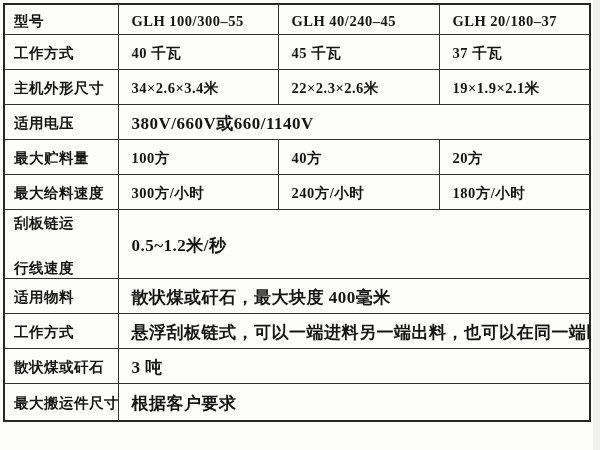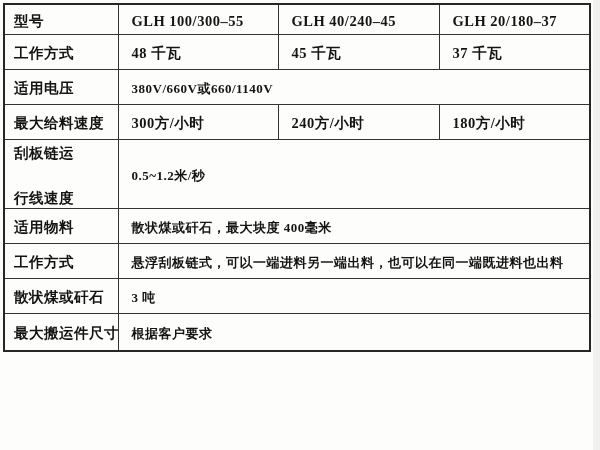--- a/index.html
+++ b/index.html
@@ -26,21 +26,21 @@
     font-weight: bold;
     font-size: 14.5px;
     color: #141414;
     vertical-align: middle;
     padding: 4px 4px 0 13px;
     letter-spacing: 0.5px;
     white-space: nowrap;
     overflow: hidden;
   }
   td.label { padding-left: 9px; }
-  td.span-val { font-size: 13px; }
+  td.span-val { font-size: 17px; }
   .lline { display: block; line-height: 1; }
   .lline + .lline { margin-top: 31px; }
 </style>
 </head>
 <body>
 
 <div class="sheet">
   <table class="spec">
     <colgroup>
       <col style="width:114px">
@@ -50,27 +50,39 @@
     </colgroup>
     <tbody id="spec-body">
         <tr style="height: 30px;">
           <td class="label">型号</td>
           <td>GLH 100/300–55</td>
           <td>GLH 40/240–45</td>
           <td>GLH 20/180–37</td>
         </tr>
         <tr style="height: 35px;">
           <td class="label">工作方式</td>
-          <td>48 千瓦</td>
+          <td>40 千瓦</td>
           <td>45 千瓦</td>
           <td>37 千瓦</td>
         </tr>
         <tr style="height: 35px;">
+          <td class="label">主机外形尺寸</td>
+          <td>34×2.6×3.4米</td>
+          <td>22×2.3×2.6米</td>
+          <td>19×1.9×2.1米</td>
+        </tr>
+        <tr style="height: 35px;">
           <td class="label">适用电压</td>
           <td colspan="3" class="span-val">380V/660V或660/1140V</td>
+        </tr>
+        <tr style="height: 35px;">
+          <td class="label">最大贮料量</td>
+          <td>100方</td>
+          <td>40方</td>
+          <td>20方</td>
         </tr>
         <tr style="height: 35px;">
           <td class="label">最大给料速度</td>
           <td>300方/小时</td>
           <td>240方/小时</td>
           <td>180方/小时</td>
         </tr>
         <tr style="height: 69px;">
           <td class="label">
             <span class="lline">刮板链运</span>

